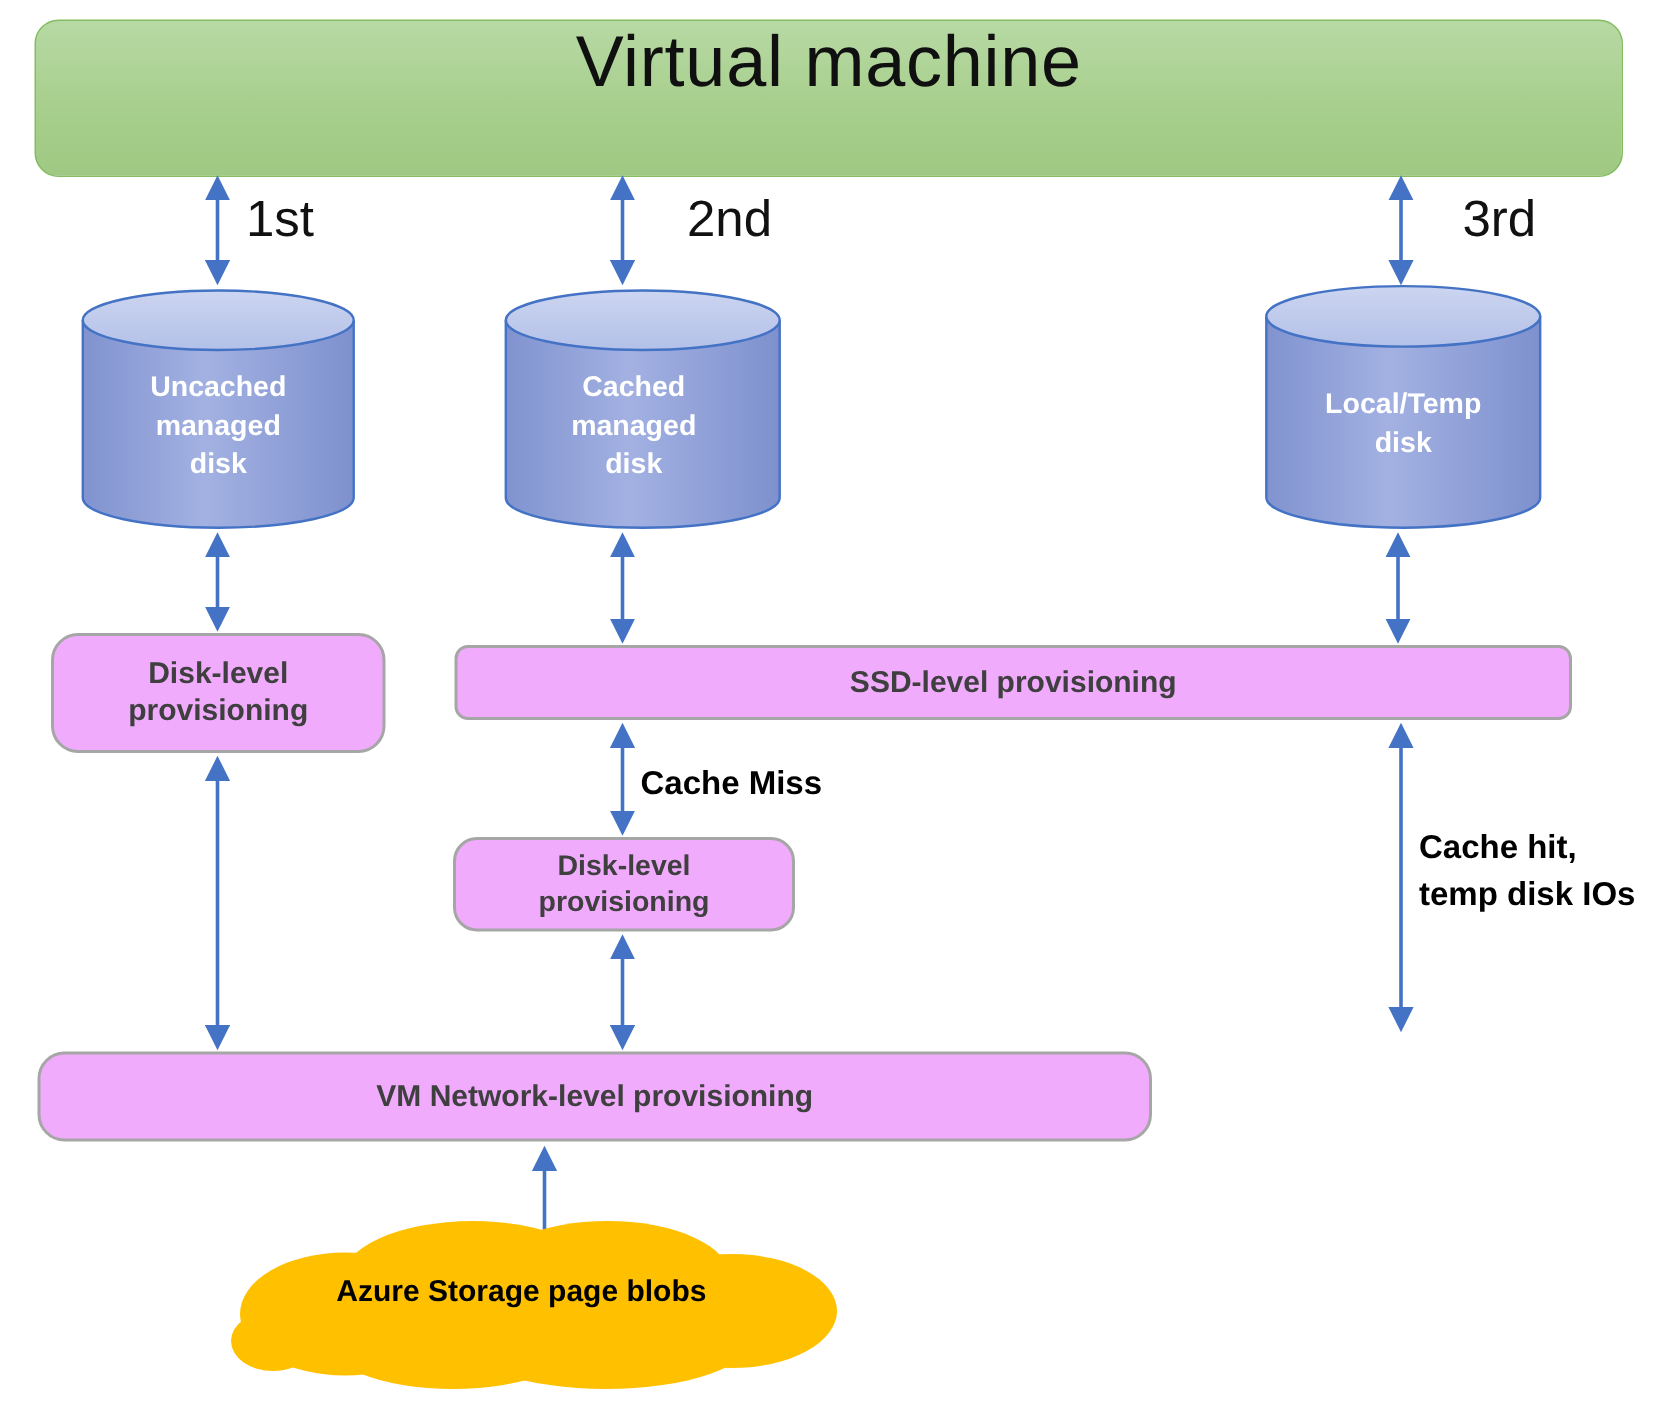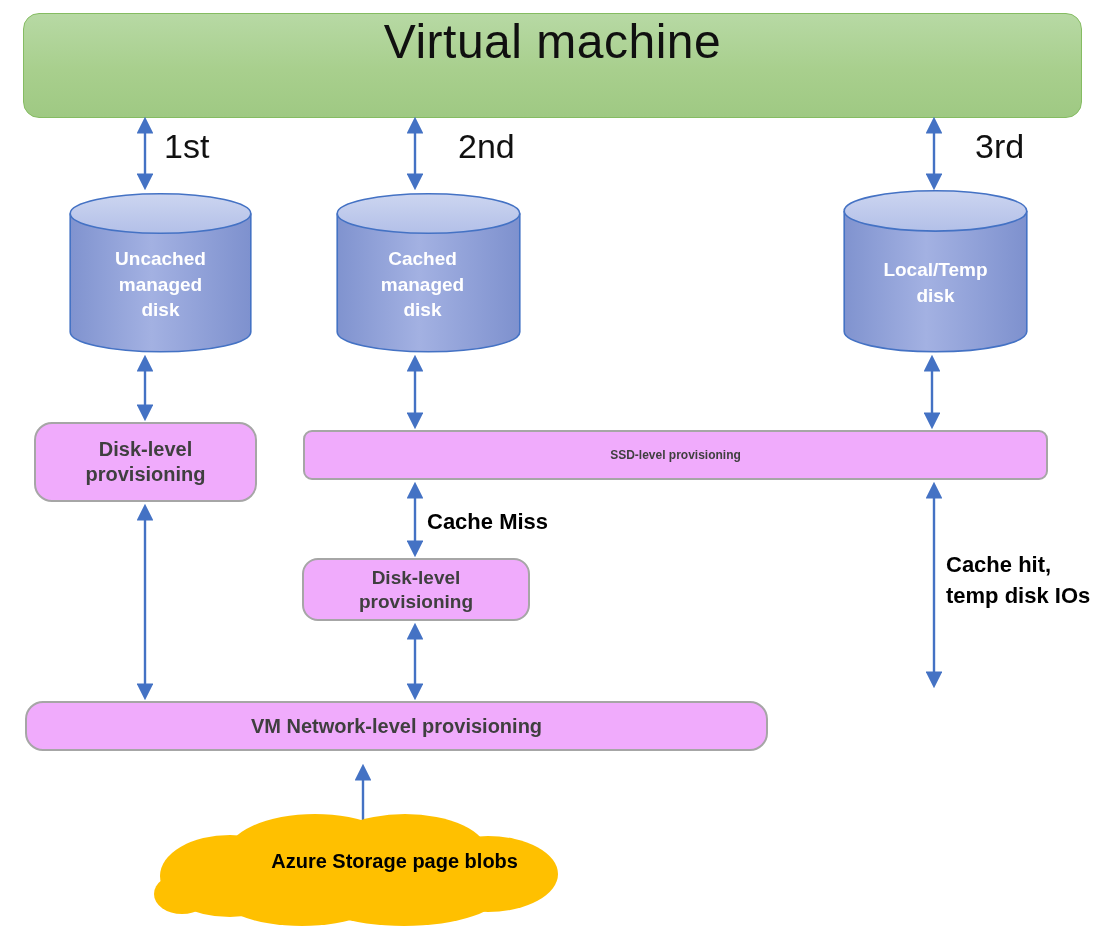--- a/index.html
+++ b/index.html
@@ -34,41 +34,41 @@
   }
 
   
   .pbox{
     background:#f0abfc;border:2px solid #a6a6a6;
     display:flex;align-items:center;justify-content:center;
     color:#3f3f3f;font-weight:bold;text-align:center;line-height:1.25;
     box-sizing:border-box;
   }
   .pbox-left  {left:34px; top:422px;width:223px;height:80px;border-radius:18px;font-size:20px;}
-  .pbox-ssd   {left:303px;top:430px;width:745px;height:50px;border-radius:9px;font-size:12px;}
+  .pbox-ssd   {left:303px;top:430px;width:745px;height:50px;border-radius:9px;font-size:20px;}
   .pbox-mid   {left:302px;top:558px;width:228px;height:63px;border-radius:16px;font-size:19px;}
-  .pbox-vmnet {left:25px; top:701px;width:743px;height:50px;border-radius:18px;font-size:20px;}
+  .pbox-vmnet {left:25px; top:701px;width:743px;height:60px;border-radius:18px;font-size:20px;}
 
   
   .annotation{color:#000;font-weight:bold;font-size:22px;line-height:1.42;}
 
   
   .server-ssd{
     left:857px;top:689px;width:156px;height:132px;
     background:#FFC000;border:1px solid #eaae06;box-sizing:border-box;
     display:flex;align-items:center;justify-content:center;
     color:#000;font-weight:bold;font-size:25px;line-height:1.3;text-align:center;
   }
 
   
   .cloud{left:152px;top:806px;width:412px;height:128px;}
   .cloud-label{
     position:absolute;left:50%;top:42px;transform:translateX(-54%);
     width:260px;text-align:center;color:#000;font-weight:bold;
-    font-size:20px;line-height:1.3;margin-left:47px;
+    font-size:20px;line-height:1.3;
   }
 
   .overlay{left:0;top:0;pointer-events:none;}
 </style>
 </head>
 <body>
 
 <div id="canvas">
 
   <div class="abs vm-box">
@@ -102,21 +102,21 @@
       <line x1="415" y1="359" x2="415" y2="425" marker-start="url(#arrow)" marker-end="url(#arrow)"></line>
       <line x1="932" y1="359" x2="932" y2="425" marker-start="url(#arrow)" marker-end="url(#arrow)"></line>
       <line x1="415" y1="486" x2="415" y2="553" marker-start="url(#arrow)" marker-end="url(#arrow)"></line>
       <line x1="415" y1="627" x2="415" y2="696" marker-start="url(#arrow)" marker-end="url(#arrow)"></line>
       <line x1="145" y1="508" x2="145" y2="696" marker-start="url(#arrow)" marker-end="url(#arrow)"></line>
       <line x1="934" y1="486" x2="934" y2="684" marker-start="url(#arrow)" marker-end="url(#arrow)"></line>
       <line x1="363" y1="768" x2="363" y2="842" marker-start="url(#arrow)" marker-end="url(#arrow)"></line>
     </g>
   </svg>
 
-  <div class="cyl" style="left:54px;top:192px;width:183px;height:161px;margin-left:15px;">
+  <div class="cyl" style="left:54px;top:192px;width:183px;height:161px;">
     <svg width="183" height="161" viewBox="0 0 183 161">
       <path d="M1.2,21.5 L1.2,140 A90.3,19.8 0 0 0 181.8,140 L181.8,21.5" fill="url(#cylBody)" stroke="#4472C4" stroke-width="1.6"></path>
       <ellipse cx="91.5" cy="21.5" rx="90.3" ry="19.8" fill="url(#cylTop)" stroke="#4472C4" stroke-width="1.6"></ellipse>
     </svg>
     <div class="cyl-label prewrap">Uncached
 managed
 disk</div>
   </div>
 
   <div class="cyl" style="left:324px;top:192px;width:185px;height:161px;padding-left:12px;">

